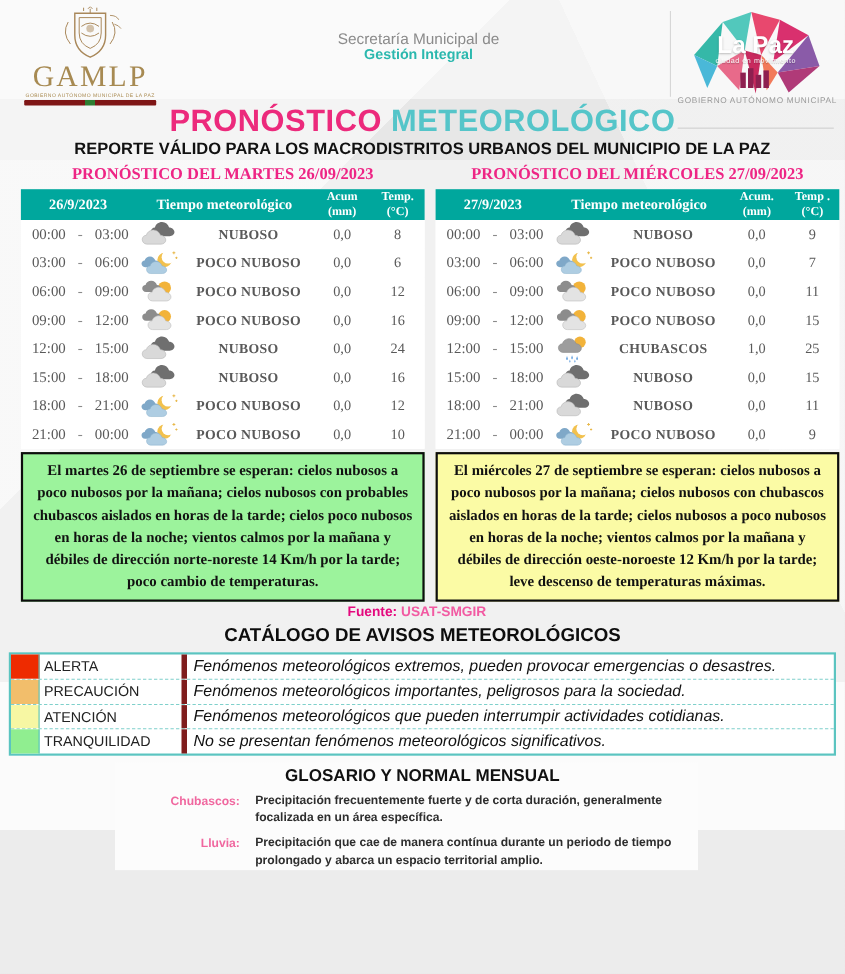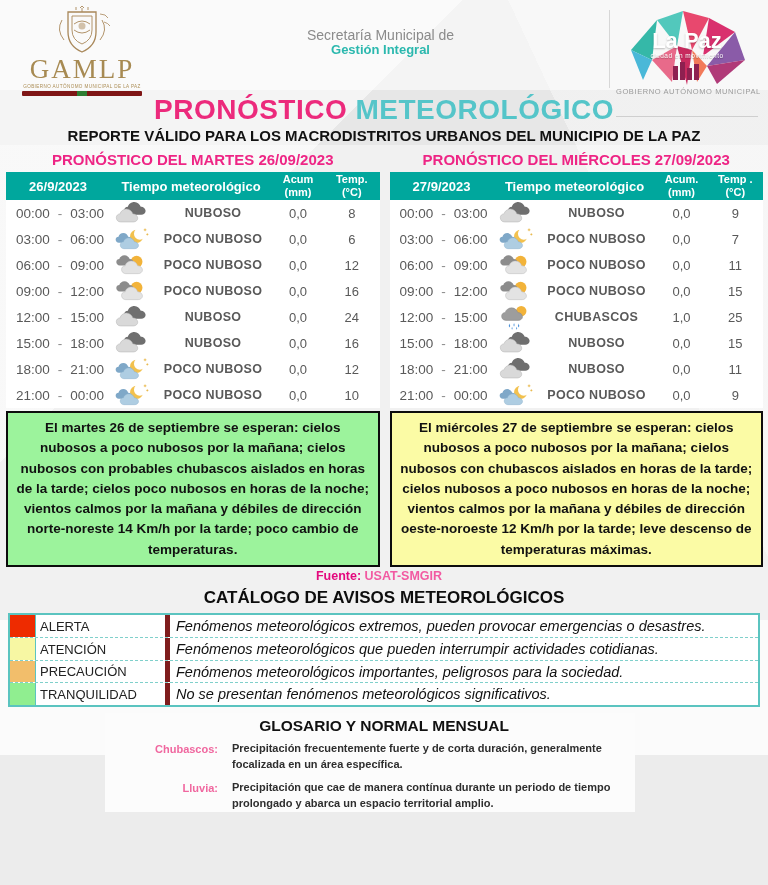--- a/index.html
+++ b/index.html
@@ -31,21 +31,21 @@
   .lapaz-words { position:absolute; left:0; top:22px; width:100%; text-align:center; }
   .lapaz-title { color:#fff; font-weight:bold; font-size:22px; line-height:1; text-shadow:0 1px 2px rgba(0,0,0,.25); }
   .lapaz-sub { color:#fff; font-size:6.5px; letter-spacing:.5px; text-shadow:0 1px 1px rgba(0,0,0,.3); }
   .lapaz-caption { font-size:7.5px; color:#9a9a9a; letter-spacing:.6px; border-bottom:1px solid #cfcfcf; padding-bottom:20px; margin-top:1px; white-space:nowrap; }
   
   .main-title { text-align:center; font-size:28px; font-weight:bold; letter-spacing:.5px; line-height:1; padding-top:1px; }
   .main-title .t1 { color:#ec2a7c; }
   .main-title .t2 { color:#55c5c9; }
   .report-subtitle { text-align:center; font-size:15px; font-weight:bold; color:#111; margin-top:3px; }
   
-  .tables-row { display:flex; gap:10px; padding:4px 5px 0 6px; }
+  .tables-row { display:flex; gap:10px; padding:4px 5px 0 19px;font-family:Liberation Serif, serif; }
   .fcol { width:374px; }
   .ftitle { text-align:center; color:#ee2585; font-size:15px; font-weight:bold; padding:3px 0 4px 0; }
   .thead {
     display:grid; grid-template-columns:104px 44px 118px 52px 1fr;
     background:#00a79d; color:#fff; height:28px; align-items:center;
     font-weight:bold;
   }
   .thead .h-date { grid-column:1; text-align:center; font-size:13px; }
   .thead .h-weather { grid-column:2 / span 2; text-align:center; font-size:13px; }
   .thead .h-two { text-align:center; font-size:11px; line-height:1.15; }
@@ -480,28 +480,28 @@
 
   <div class="catalog">
     <h2 class="catalog-title">CATÁLOGO DE AVISOS METEOROLÓGICOS</h2>
     <div class="catalog-table">
         <div class="crow">
           <div class="c-swatch" style="background:#ee2b00"></div>
           <div class="c-label">ALERTA</div>
           <div class="c-desc2">Fenómenos meteorológicos extremos, pueden provocar emergencias o desastres.</div>
         </div>
         <div class="crow">
+          <div class="c-swatch" style="background:#f2be6b"></div>
+          <div class="c-label">PRECAUCIÓN</div>
+          <div class="c-desc2">Fenómenos meteorológicos importantes, peligrosos para la sociedad.</div>
+        </div>
+        <div class="crow">
           <div class="c-swatch" style="background:#f7f7a3"></div>
           <div class="c-label">ATENCIÓN</div>
           <div class="c-desc2">Fenómenos meteorológicos que pueden interrumpir actividades cotidianas.</div>
-        </div>
-        <div class="crow">
-          <div class="c-swatch" style="background:#f2be6b"></div>
-          <div class="c-label">PRECAUCIÓN</div>
-          <div class="c-desc2">Fenómenos meteorológicos importantes, peligrosos para la sociedad.</div>
         </div>
         <div class="crow">
           <div class="c-swatch" style="background:#90ee90"></div>
           <div class="c-label">TRANQUILIDAD</div>
           <div class="c-desc2">No se presentan fenómenos meteorológicos significativos.</div>
         </div>
       </div>
   </div>
 
   <div class="glossary">

